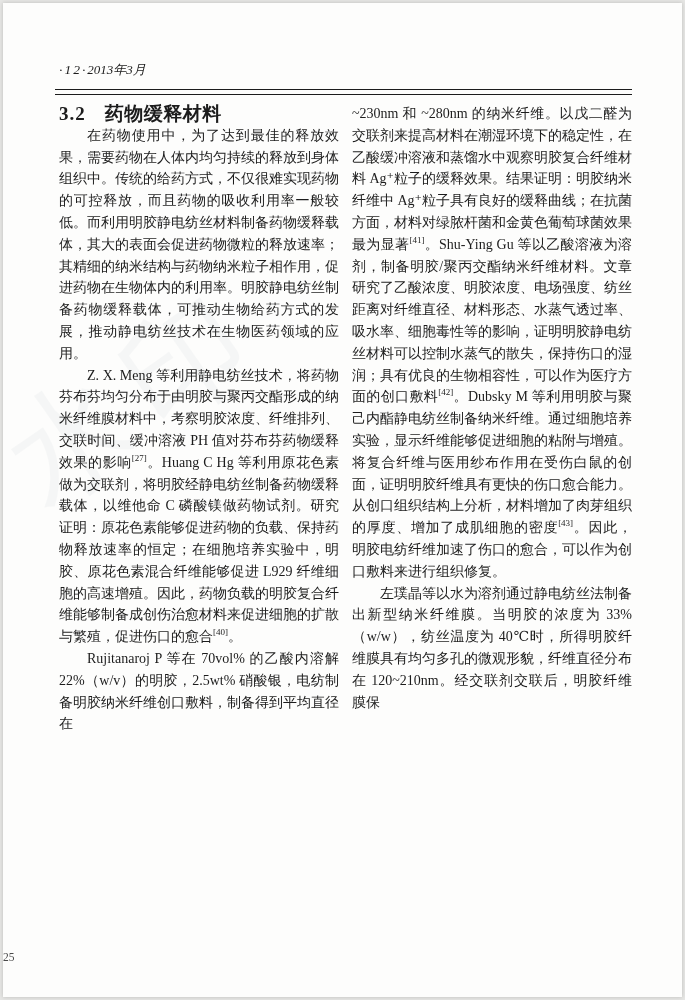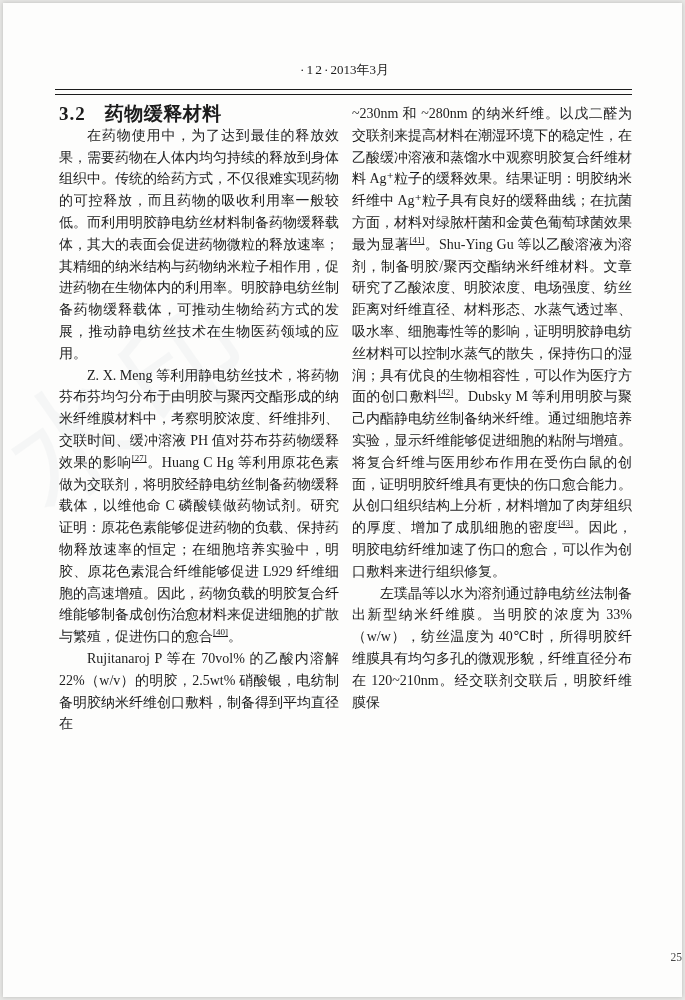--- a/index.html
+++ b/index.html
@@ -29,23 +29,24 @@
     letter-spacing: 20px;
     line-height: 180px;
     pointer-events: none;
     overflow: hidden;
     font-family: "Liberation Serif", serif;
   }
   .page-header {
     position: absolute;
     left: 56px; right: 52px; top: 58px;
     display: flex;
-    justify-content: center;
+    justify-content: flex-start;
     align-items: baseline;
     font-size: 13.5px;
+    font-style: italic;
   }
   .header-page-label { letter-spacing: 2px; }
   .header-journal-title {
     font-weight: bold;
     letter-spacing: 0.72em;
     margin-right: -0.72em;
     font-size: 14px;
   }
   .header-issue-date { font-size: 13px; }
   .header-rule {
@@ -79,26 +80,25 @@
     font-size: 19px;
     line-height: 21.8px;
     text-indent: 0;
     letter-spacing: 0.5px;
   }
   .sec-heading .sec-no { margin-right: 1em; letter-spacing: 1px; }
   sup {
     font-size: 9px;
     line-height: 0;
     vertical-align: super;
-    text-decoration: underline;
   }
   .page-footer {
     position: absolute;
     left: 0; right: 0; top: 948px;
-    text-align: right;
+    text-align: left;
     font-size: 11.5px;
     color: #4a4a4a;
   }
 </style>
 </head>
 <body>
 
 <div class="page">
   <div class="watermark">水印</div>
 

